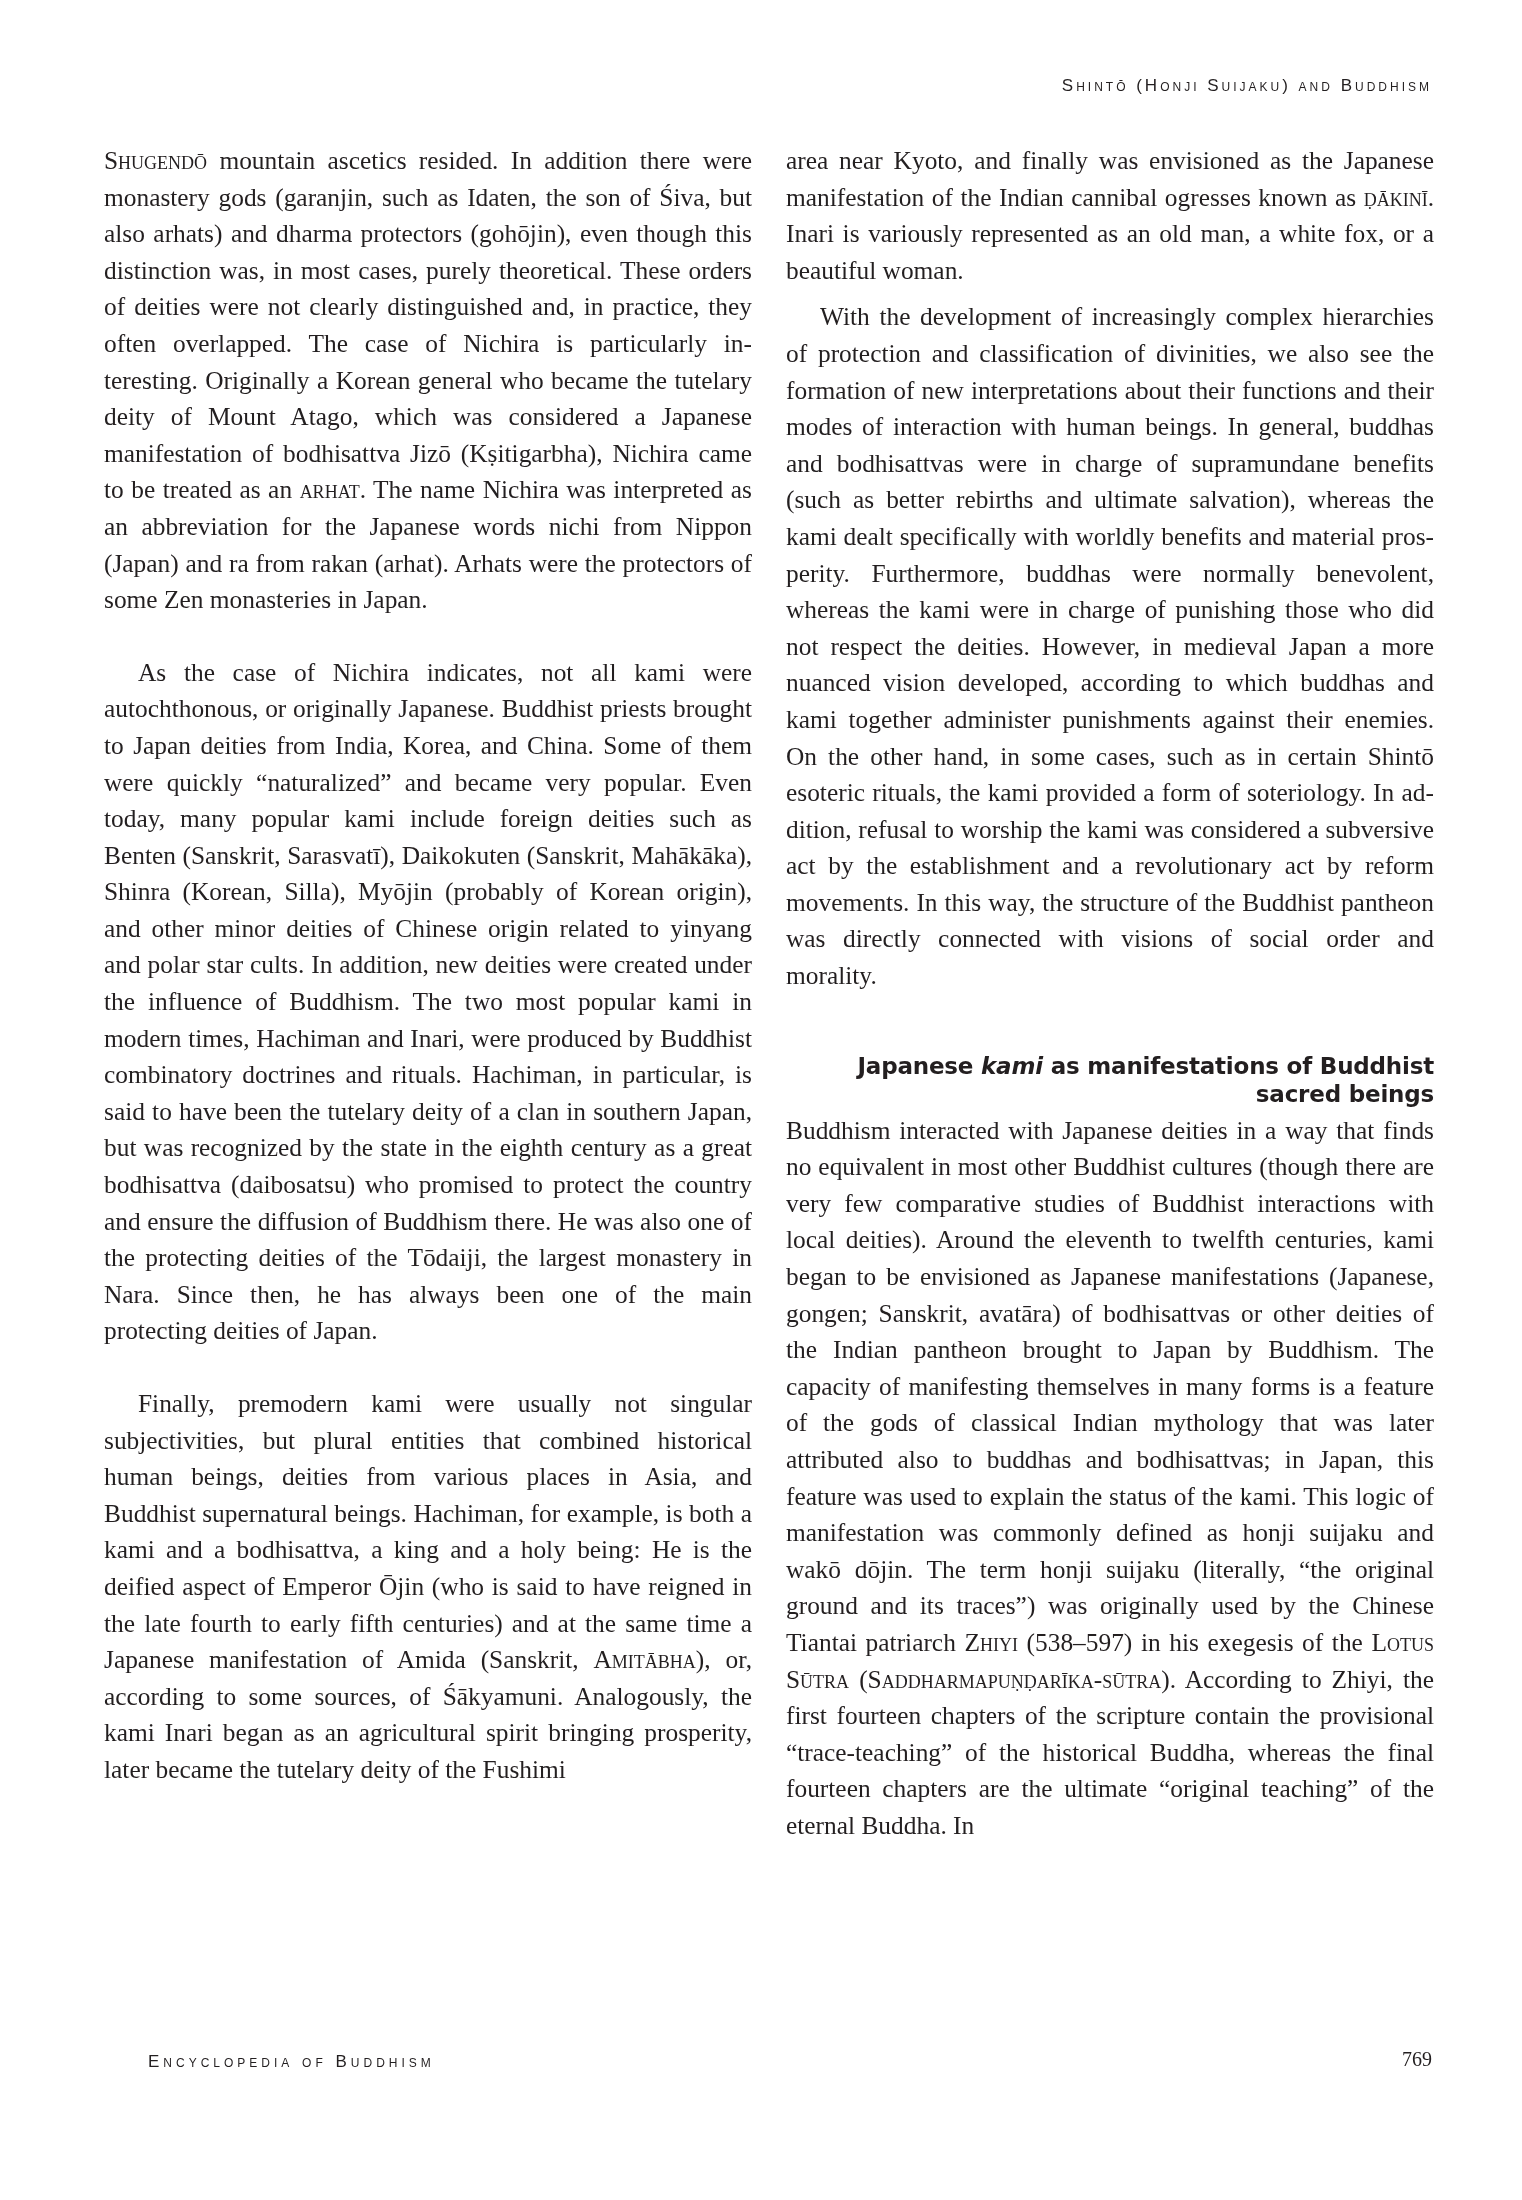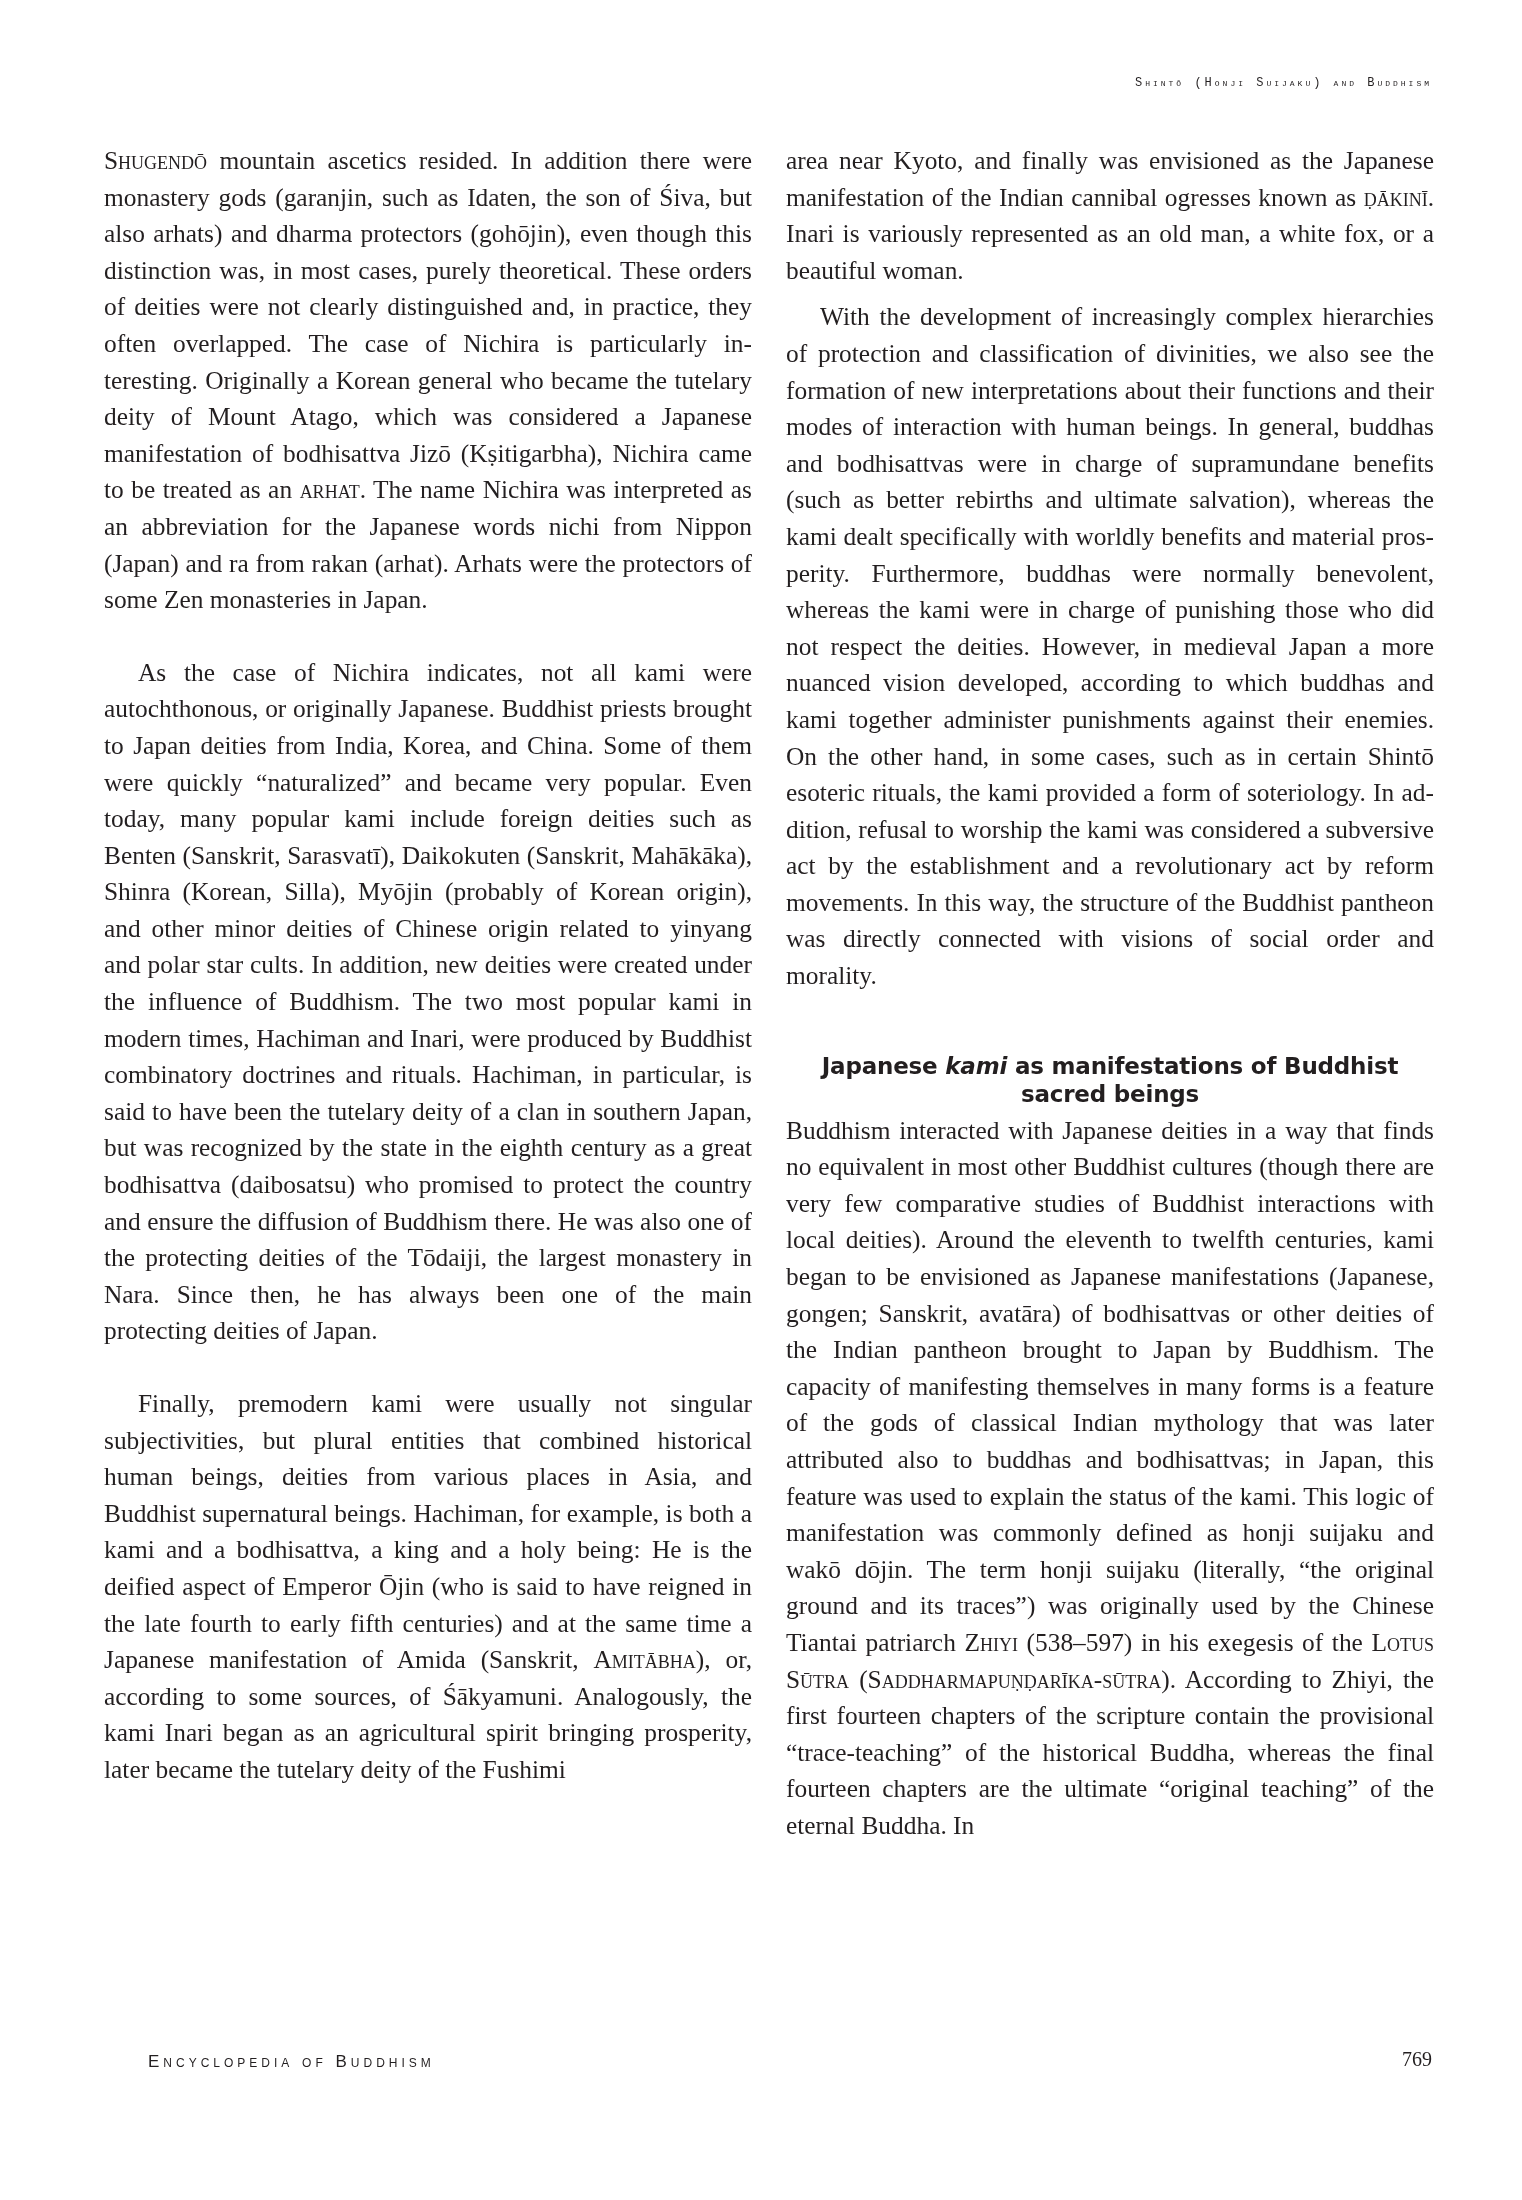--- a/index.html
+++ b/index.html
@@ -1,37 +1,37 @@
 <!DOCTYPE html>
 <html><head>
 <meta charset="utf-8">
 <style>
   html, body { margin: 0; padding: 0; background: #ffffff; }
   body { width: 1522px; height: 2200px; position: relative; overflow: hidden; color: #231f20; }
   .running-head {
     position: absolute; top: 76px; right: 90px;
-    font-family: Liberation Mono, monospace; font-size: 12px; letter-spacing: 3px;
+    font-family: Liberation Sans, sans-serif; font-size: 17px; letter-spacing: 3px;
     font-variant: small-caps; color: #231f20;
   }
   .column {
     position: absolute; top: 142px; width: 648px;
     font-family: "Liberation Serif", serif; font-size: 25.4px; line-height: 36.6px;
     text-align: justify; hyphens: manual;
   }
   .col-left { left: 104px; }
   .col-right { left: 786px; }
   .para { margin: 0; text-indent: 0; }
   .para.indent { text-indent: 34px; }
   .gap-large { margin-top: 36px; }
   .gap-small { margin-top: 10px; }
   .sc { font-variant: small-caps; }
   .it { }
   .section-heading {
     font-family: "DejaVu Sans", sans-serif; font-weight: bold; font-size: 23px; line-height: 28px;
-    text-align: center; margin: 58px 0 4px 0; letter-spacing: -0.2px;
+    text-align: right; margin: 58px 0 4px 0; letter-spacing: -0.2px;
   }
   .section-heading .it { font-style: italic; }
   .footer-left {
     position: absolute; top: 2052px; left: 104px;
     font-family: "Liberation Sans", sans-serif; font-size: 17px; letter-spacing: 4px; font-variant: small-caps; margin-left: 44px;
   }
   .footer-right {
     position: absolute; top: 2048px; right: 90px;
     font-family: Liberation Serif, serif; font-size: 20px;
   }

